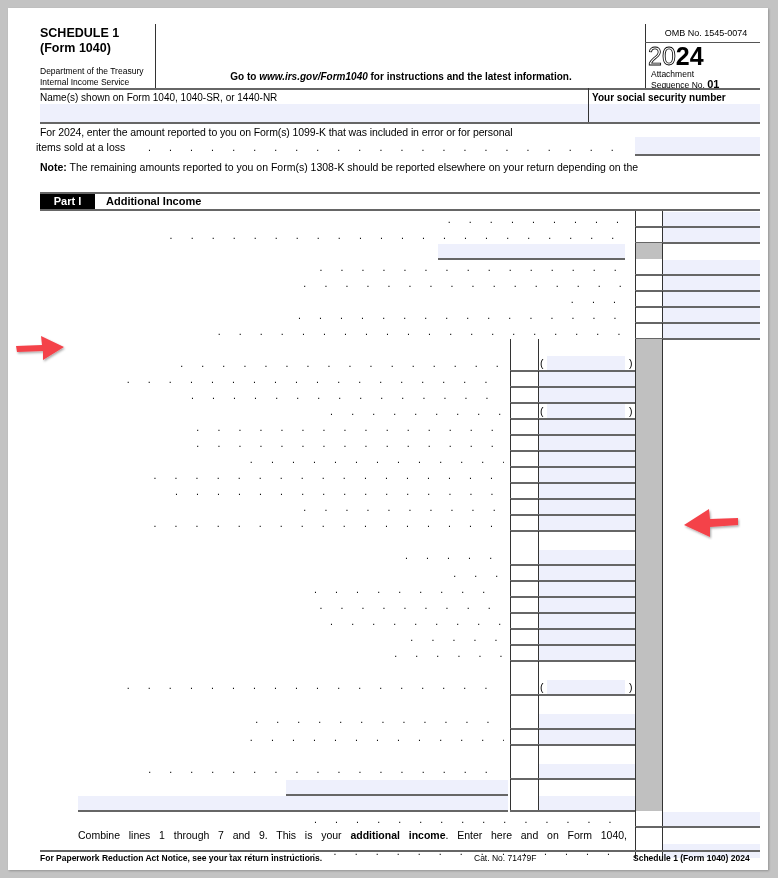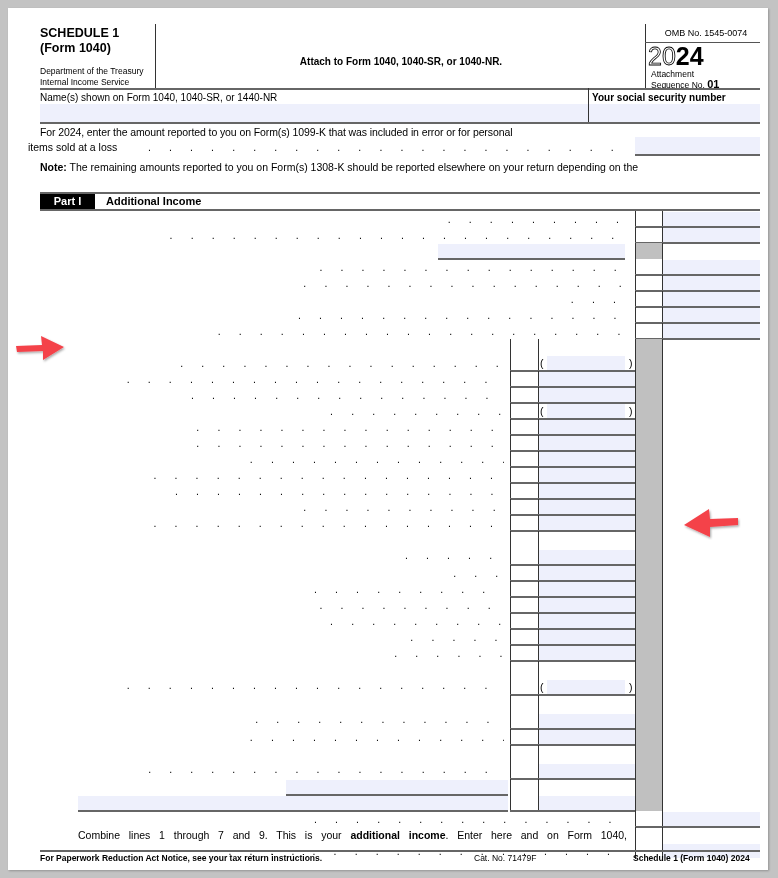--- a/index.html
+++ b/index.html
@@ -57,42 +57,42 @@
   <div class="abs sched">
     <div>SCHEDULE 1</div>
     <div>(Form 1040)</div>
   </div>
   <div class="abs dept">
     <div>Department of the Treasury</div>
     <div>Internal Income Service</div>
   </div>
   <div class="vline" style="left:147px; top:16px; height:64px;"></div>
 
-  <div class="abs sub1">Attach to Form 1040, 1040-SR, or 1040-NR.</div>
+  <div class="abs sub2"><span>Go to </span><span class="it">www.irs.gov/Form1040</span><span> for instructions and the latest information.</span></div>
 
   <div class="vline" style="left:637px; top:16px; height:64px;"></div>
   <div class="abs omb">OMB No. 1545-0074</div>
   <div class="hline" style="left:637px; top:34px; width:115px; border-top:1.5px solid #555;"></div>
   <div class="abs year"><span class="outline">20</span><span class="solid">24</span></div>
   <div class="abs attach">
     <div>Attachment</div>
     <div><span>Sequence No.</span> <span class="seq">01</span></div>
   </div>
 
   <div class="hline2" style="left:32px; top:80px; width:720px;"></div>
 
   <div class="abs namelabel">Name(s) shown on Form 1040, 1040-SR, or 1440-NR</div>
   <div class="abs field" style="left:32px; top:96px; width:548px; height:18px;"></div>
   <div class="vline" style="left:580px; top:80px; height:35px;"></div>
   <div class="abs ssnlabel">Your social security number</div>
   <div class="abs field" style="left:581px; top:96px; width:171px; height:18px;"></div>
   <div class="hline2" style="left:32px; top:114px; width:720px;"></div>
 
   <div class="abs txt" style="left:32px; top:116px; font-size:10.5px; letter-spacing:-0.1px;">For 2024, enter the amount reported to you on Form(s) 1099-K that was included in error or for personal</div>
-  <div class="abs txt" style="left:20px; top:131px;">items sold at a loss</div>
+  <div class="abs txt" style="left:28px; top:131px;">items sold at a loss</div>
   <div class="dots" style="left:140px; top:131px; width:480px;">. . . . . . . . . . . . . . . . . . . . . . . . . . . . . . . . . . . .</div>
   <div class="abs field" style="left:627px; top:129px; width:125px; height:17px;"></div>
   <div class="hline2" style="left:627px; top:146px; width:125px;"></div>
 
   <div class="abs txt" style="left:32px; top:151px;"><span class="b">Note:</span><span> The remaining amounts reported to you on Form(s) 1308-K should be reported elsewhere on your return depending on the</span></div>
 
   <div class="hline2" style="left:32px; top:184px; width:720px;"></div>
   <div class="abs partbar">Part I</div>
   <div class="abs parttitle">Additional Income</div>
   <div class="hline2" style="left:32px; top:201px; width:720px;"></div>

